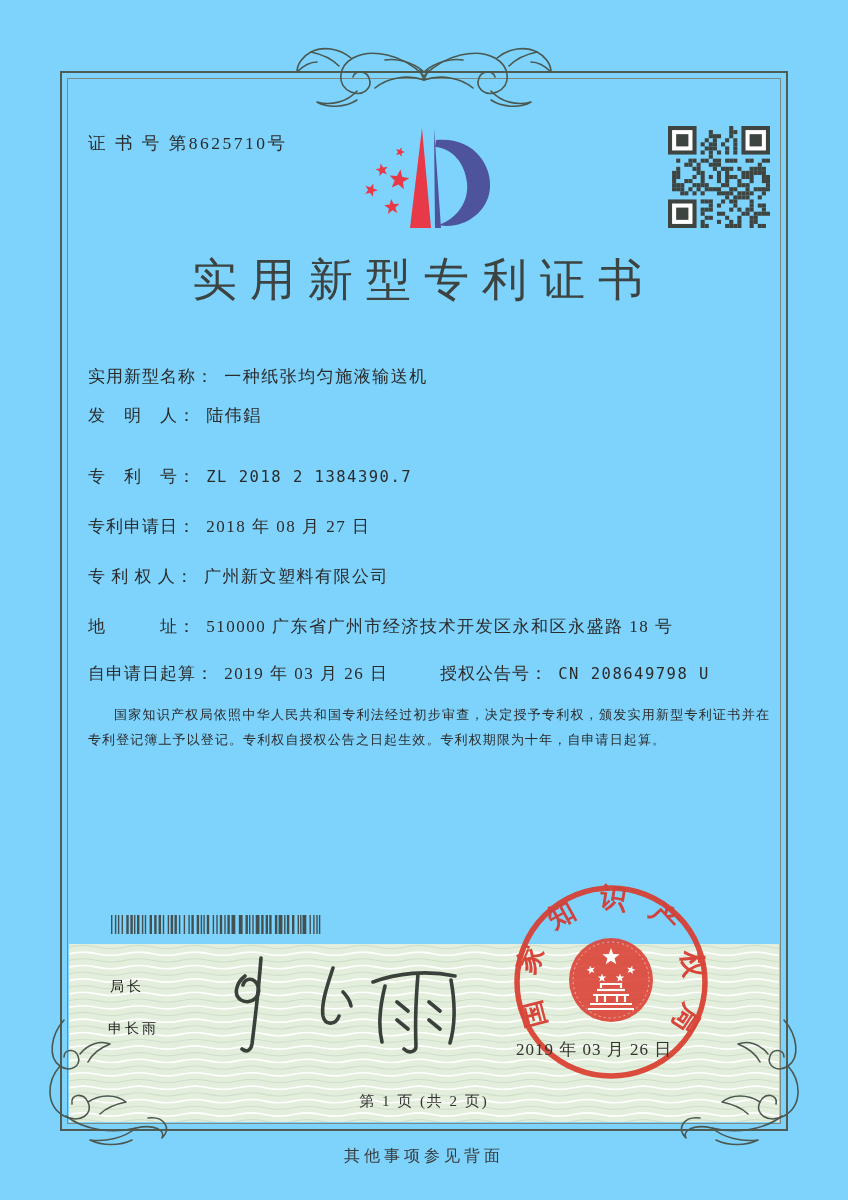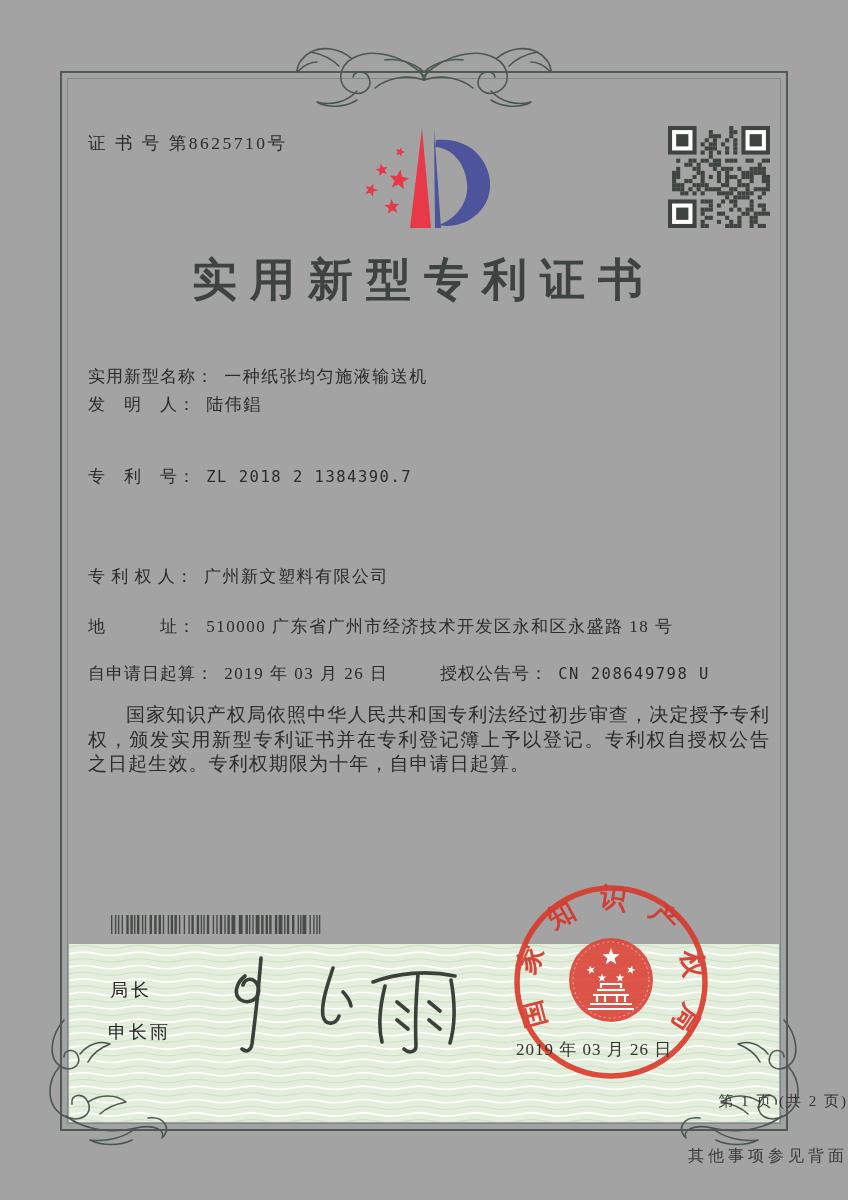--- a/index.html
+++ b/index.html
@@ -1,42 +1,42 @@
 <!DOCTYPE html>
 <html><head>
 <meta charset="utf-8">
 <style>
   html,body{margin:0;padding:0;background:#ffffff;}
-  .page{position:relative;width:848px;height:1200px;background:#a3a3a3;overflow:hidden;
+  .page{position:relative;width:848px;height:1200px;background:#7dd3fc;overflow:hidden;
         font-family:"Liberation Serif","DejaVu Serif",serif;color:#2e2e2e;}
   .abs{position:absolute;}
   
   .frame-outer{left:60px;top:71px;width:724px;height:1056px;border:2.5px solid #4e5c54;z-index:1;}
   .frame-inner{left:67px;top:78px;width:712px;height:1044px;border:1px solid #7d8b82;z-index:1;}
   
   .band{left:69px;top:944px;width:710px;height:178px;background:#e4eedd;z-index:0;}
   .band svg{position:absolute;left:0;top:0;}
   #wave-lines path{fill:none}
   .wA{stroke:#ffffff;stroke-width:1.6}
   .wB{stroke:#cfe0ca;stroke-width:1.1}
   .orn{stroke:#4a5850;stroke-width:1.6;fill:none;stroke-linecap:round;stroke-linejoin:round}
   .cert-no{left:88px;top:131px;font-size:17.5px;letter-spacing:2.5px;color:#2b2b2b;z-index:2;}
   .title{left:0;top:250px;width:100%;text-align:center;font-size:45px;letter-spacing:13px;
-         color:#3c4340;z-index:2;font-weight:bold;}
+         color:#3c4340;z-index:2;}
   .row{left:88px;width:690px;font-size:17px;z-index:2;color:#2b2b2b;white-space:nowrap;}
   .row .lab{letter-spacing:1px;margin-right:6px;}
   .row .val{letter-spacing:1.5px;}
   .num{font-family:"DejaVu Sans Mono","Liberation Mono",monospace;font-size:15.5px;letter-spacing:1px;text-align:center;}
   .paras{left:88px;top:703px;width:682px;z-index:2;}
-  .paras p{margin:0;text-indent:2em;font-size:19px;line-height:24.6px;letter-spacing:1.1px;
+  .paras p{margin:0;text-indent:2em;font-size:13px;line-height:24.6px;letter-spacing:1.1px;
            text-align:justify;color:#2c2c2c;}
-  .officer{z-index:3;font-size:18px;letter-spacing:3px;color:#222;}
+  .officer{z-index:3;font-size:14px;letter-spacing:3px;color:#222;}
   .seal-date{left:516px;top:1038px;font-size:17px;letter-spacing:1px;color:#33332f;z-index:5;white-space:nowrap;}
-  .page-num{left:0;top:1092px;width:100%;text-align:right;font-size:15px;letter-spacing:2px;color:#333;z-index:3;}
-  .back-note{left:0;top:1146px;width:100%;text-align:right;font-size:16px;letter-spacing:4px;color:#3a3a3a;z-index:2;}
+  .page-num{left:0;top:1092px;width:100%;text-align:center;font-size:15px;letter-spacing:2px;color:#333;z-index:3;}
+  .back-note{left:0;top:1146px;width:100%;text-align:center;font-size:16px;letter-spacing:4px;color:#3a3a3a;z-index:2;}
   .logo-star{fill:#e73948}
   .seal-star{fill:#ffffff}
   .sig path{stroke:#2c332e;stroke-width:3.6;fill:none;stroke-linecap:round;stroke-linejoin:round}
 </style>
 </head>
 <body>
 
 <div class="page">
 
   <div class="abs frame-outer"></div>
@@ -323,27 +323,31 @@
       <rect x="4" y="76" width="20" height="20" fill="#ffffff"></rect>
       <rect x="8" y="80" width="12" height="12" fill="#3e443f"></rect>
     </svg>
 
   <div class="abs title">实用新型专利证书</div>
 
   <div class="abs row" style="top:365px">
     <span class="lab">实用新型名称：</span>
     <span class="val">一种纸张均匀施液输送机</span>
   </div>
-  <div class="abs row" style="top:393px">
+  <div class="abs row" style="top:404px">
     <span class="lab">发　明　人：</span>
     <span class="val">陆伟錩</span>
   </div>
   <div class="abs row" style="top:465px">
     <span class="lab">专　利　号：</span>
     <span class="val num">ZL 2018 2 1384390.7</span>
+  </div>
+  <div class="abs row" style="top:515px">
+    <span class="lab">专利申请日：</span>
+    <span class="val">2018 年 08 月 27 日</span>
   </div>
   <div class="abs row" style="top:565px">
     <span class="lab">专 利 权 人：</span>
     <span class="val">广州新文塑料有限公司</span>
   </div>
   <div class="abs row" style="top:615px">
     <span class="lab">地　　　址：</span>
     <span class="val">510000 广东省广州市经济技术开发区永和区永盛路 18 号</span>
   </div>
   <div class="abs row" style="top:662px">

